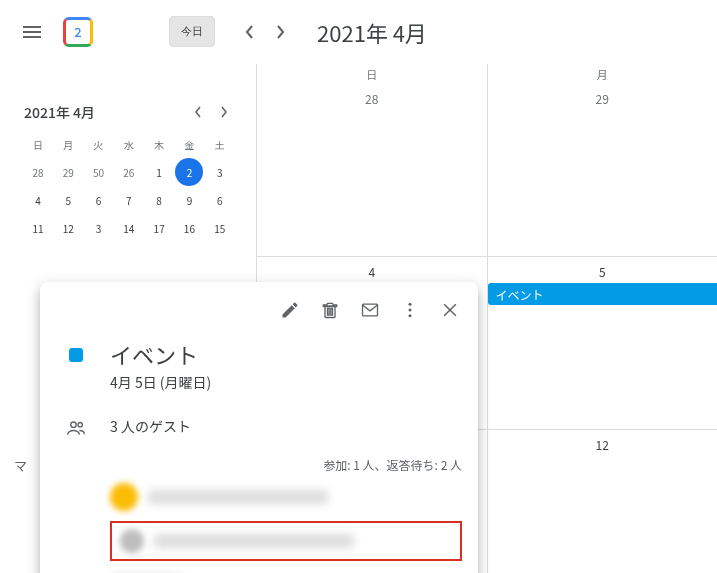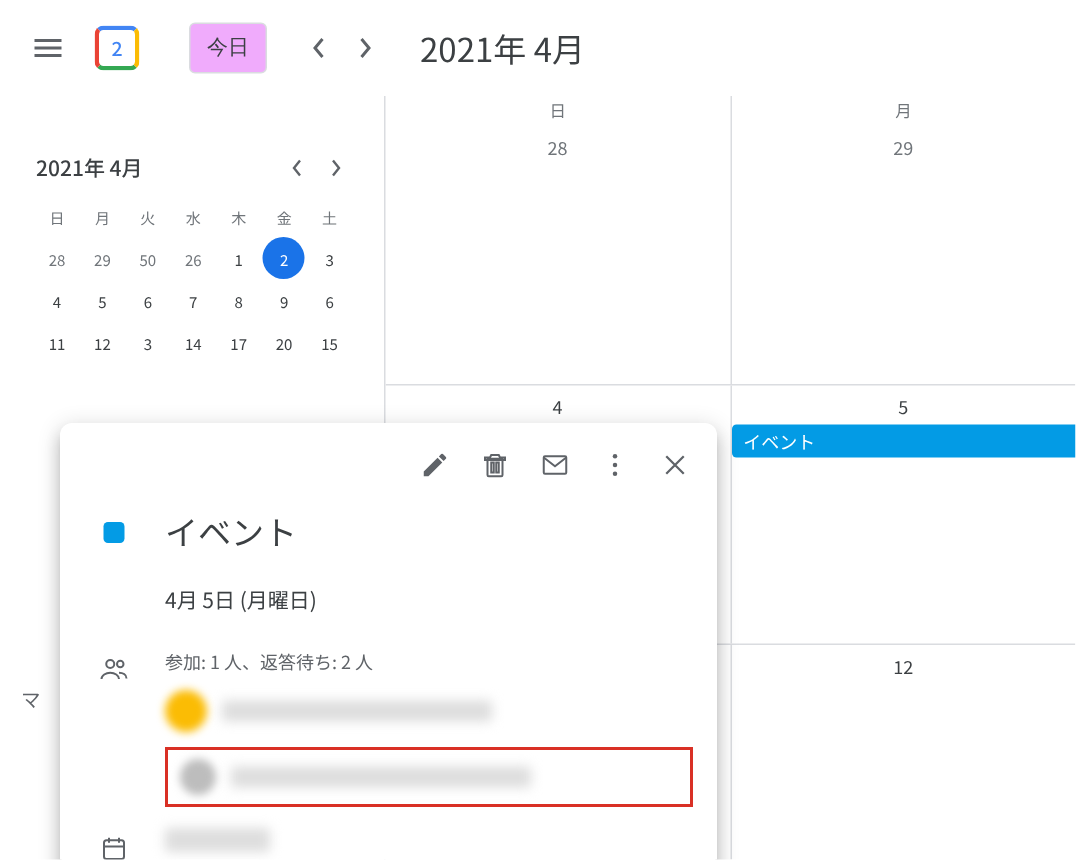--- a/index.html
+++ b/index.html
@@ -4,21 +4,21 @@
 <style>
 * { box-sizing: border-box; margin: 0; padding: 0; }
 body { font-family: 'Noto Sans JP', 'Helvetica Neue', Arial, sans-serif; font-size: 14px; color: #3c4043; background: #fff; overflow: hidden; width: 717px; height: 573px; position: relative; }
 .header { display: flex; align-items: center; height: 64px; padding: 0 8px; border-bottom: 1px solid #fff; }
 .menu-btn { width: 48px; height: 48px; display: flex; align-items: center; justify-content: center; border-radius: 50%; cursor: pointer; }
 .hamburger { width: 18px; height: 12px; display: flex; flex-direction: column; justify-content: space-between; }
 .hamburger span { display: block; height: 2px; background: #5f6368; }
 .logo { width: 36px; height: 36px; margin: 0 4px 0 4px; position: relative; }
 .logo-box { width: 30px; height: 30px; border: 3px solid #4285f4; border-right-color:#fbbc04; border-bottom-color:#34a853; border-left-color:#ea4335; border-radius: 6px; position: absolute; top: 3px; left: 3px; background: #fff; display:flex; align-items:center; justify-content:center; font-size: 13px; font-weight: 500; color:#4285f4;}
 .app-title { font-size: 22px; color: #5f6368; margin-left: 6px; font-weight: 400; }
-.today-btn { margin-left: 26px; border: 1px solid #dadce0; border-radius: 4px; padding: 7px 11px; font-size: 14px; color: #3c4043; background: #f0abfc; cursor: pointer; }
+.today-btn { margin-left: 69px; border: 1px solid #dadce0; border-radius: 4px; padding: 7px 11px; font-size: 11px; color: #3c4043; background: #e5e5e5; cursor: pointer; }
 .nav-arrows { margin-left: 18px; display: flex; gap: 0px; }
 .nav-arrow { width: 32px; height: 32px; display: flex; align-items: center; justify-content: center; cursor: pointer; color: #5f6368; font-size: 18px; border-radius: 50%; }
 .date-title { margin-left: 20px; font-size: 22px; color: #3c4043; }
 .main { display: flex; height: calc(100% - 64px); }
 .sidebar { width: 256px; padding: 12px 0 0 0; flex-shrink: 0; }
 .create-btn { margin: 0 0 0 10px; height: 48px; border: none; background: #fff; border-radius: 24px; box-shadow: 0 1px 3px rgba(60,64,67,0.3), 0 1px 2px rgba(60,64,67,0.15); display: inline-flex; align-items: center; padding: 0 22px 0 12px; cursor: pointer; font-size: 14px; color: #3c4043; gap: 10px; }
 .plus-icon { width: 24px; height: 24px; position: relative; }
 .plus-icon::before, .plus-icon::after { content: ''; position: absolute; background: #ea4335; }
 .plus-icon::before { width: 3px; height: 24px; left: 10.5px; top: 0; background: linear-gradient(to bottom, #ea4335 0%, #ea4335 50%, #34a853 50%, #34a853 100%); }
 .plus-icon::after { width: 24px; height: 3px; left: 0; top: 10.5px; background: linear-gradient(to right, #fbbc04 0%, #fbbc04 50%, #4285f4 50%, #4285f4 100%); }
@@ -43,22 +43,22 @@
 .date-num.current { color: #3c4043; }
 .event-chip { position: absolute; top: 26px; left: 0; right: -1px; height: 22px; background: #039be5; color: #fff; font-size: 12px; padding: 3px 8px; cursor: pointer; border-radius: 3px 0 0 3px; }
 .popup { position: absolute; left: 40px; top: 282px; width: 438px; background: #fff; border-radius: 8px; box-shadow: 0 8px 10px 1px rgba(0,0,0,.14), 0 3px 14px 2px rgba(0,0,0,.12), 0 5px 5px -3px rgba(0,0,0,.2); padding-bottom: 16px; z-index: 10; }
 .popup-actions { display: flex; justify-content: flex-end; padding: 8px 8px 0 0; gap: 0; }
 .popup-action { width: 40px; height: 40px; display: flex; align-items: center; justify-content: center; cursor: pointer; color: #5f6368; border-radius: 50%; }
 .popup-body { padding: 0 16px 0 20px; }
 .popup-row { display: flex; gap: 18px; margin-top: 8px; align-items:flex-start; }
 .popup-icon-col { width: 32px; display: flex; justify-content: center; padding-top: 4px; color: #5f6368; flex-shrink: 0; }
 .event-color-sq { width: 14px; height: 14px; background: #039be5; border-radius: 3px; margin-top: 6px; }
 .popup-title { font-size: 22px; color: #3c4043; }
-.popup-sub { font-size: 14px; color: #3c4043; margin-top: 20px; }
-.guest-sub { font-size: 12px; color: #5f6368; margin-top: 1px; }
+.popup-sub { font-size: 14px; color: #3c4043; margin-top: 2px; }
+.guest-sub { font-size: 12px; color: #5f6368; margin-top: 20px; text-align: right; }
 .blur { filter: blur(4px); background: #ddd; height: 14px; border-radius: 2px; }
 .highlight-box { border: 2px solid #d93025; padding: 6px 8px; }
 .sidebar-truncated { position: absolute; left: 14px; color: #5f6368; font-size: 13px; }
 svg { fill: currentColor; }
 </style>
 </head>
 <body>
 
 <div class="header">
   <div class="menu-btn">
@@ -125,21 +125,21 @@
           <div class="mini-day">6</div>
           <div class="mini-day">7</div>
           <div class="mini-day">8</div>
           <div class="mini-day">9</div>
           <div class="mini-day">6</div>
           <div class="mini-day">11</div>
           <div class="mini-day">12</div>
           <div class="mini-day">3</div>
           <div class="mini-day">14</div>
           <div class="mini-day">17</div>
-          <div class="mini-day">20</div>
+          <div class="mini-day">16</div>
           <div class="mini-day">15</div>
         </div>
     </div>
   </div>
 
   <div class="grid-area">
     <div class="dow-row" id="dow-row">
         <div class="dow-cell">日</div>
         <div class="dow-cell">月</div>
       </div>
@@ -219,20 +219,21 @@
     <div class="popup-row" style="margin-top:22px;">
       <div class="popup-icon-col">
         <svg width="20" height="20" viewBox="0 0 24 24">
             <circle cx="9" cy="8" r="3.2" fill="none" stroke="#5f6368" stroke-width="1.6"></circle>
             <path d="M2 20c0-3 3.5-5 7-5s7 2 7 5" fill="none" stroke="#5f6368" stroke-width="1.6"></path>
             <circle cx="17" cy="8" r="2.6" fill="none" stroke="#5f6368" stroke-width="1.6"></circle>
             <path d="M16 15c3 0 6 1.5 6 4.5" fill="none" stroke="#5f6368" stroke-width="1.6"></path>
           </svg>
       </div>
       <div style="flex:1;">
+        <div class="popup-sub">3 人のゲスト</div>
         <div class="guest-sub">参加: 1 人、返答待ち: 2 人</div>
         <div style="display:flex; align-items:center; gap:10px; margin-top:10px;">
           <div style="width:28px;height:28px;border-radius:50%;background:#fbbc04;filter:blur(3px);"></div>
           <div class="blur" style="width:180px;"></div>
         </div>
         <div style="margin-top:10px;">
           <div class="highlight-box">
             <div style="display:flex; align-items:center; gap:10px;">
               <div style="width:24px;height:24px;border-radius:50%;background:#bdbdbd;filter:blur(3px);"></div>
               <div class="blur" style="width:200px;"></div>

